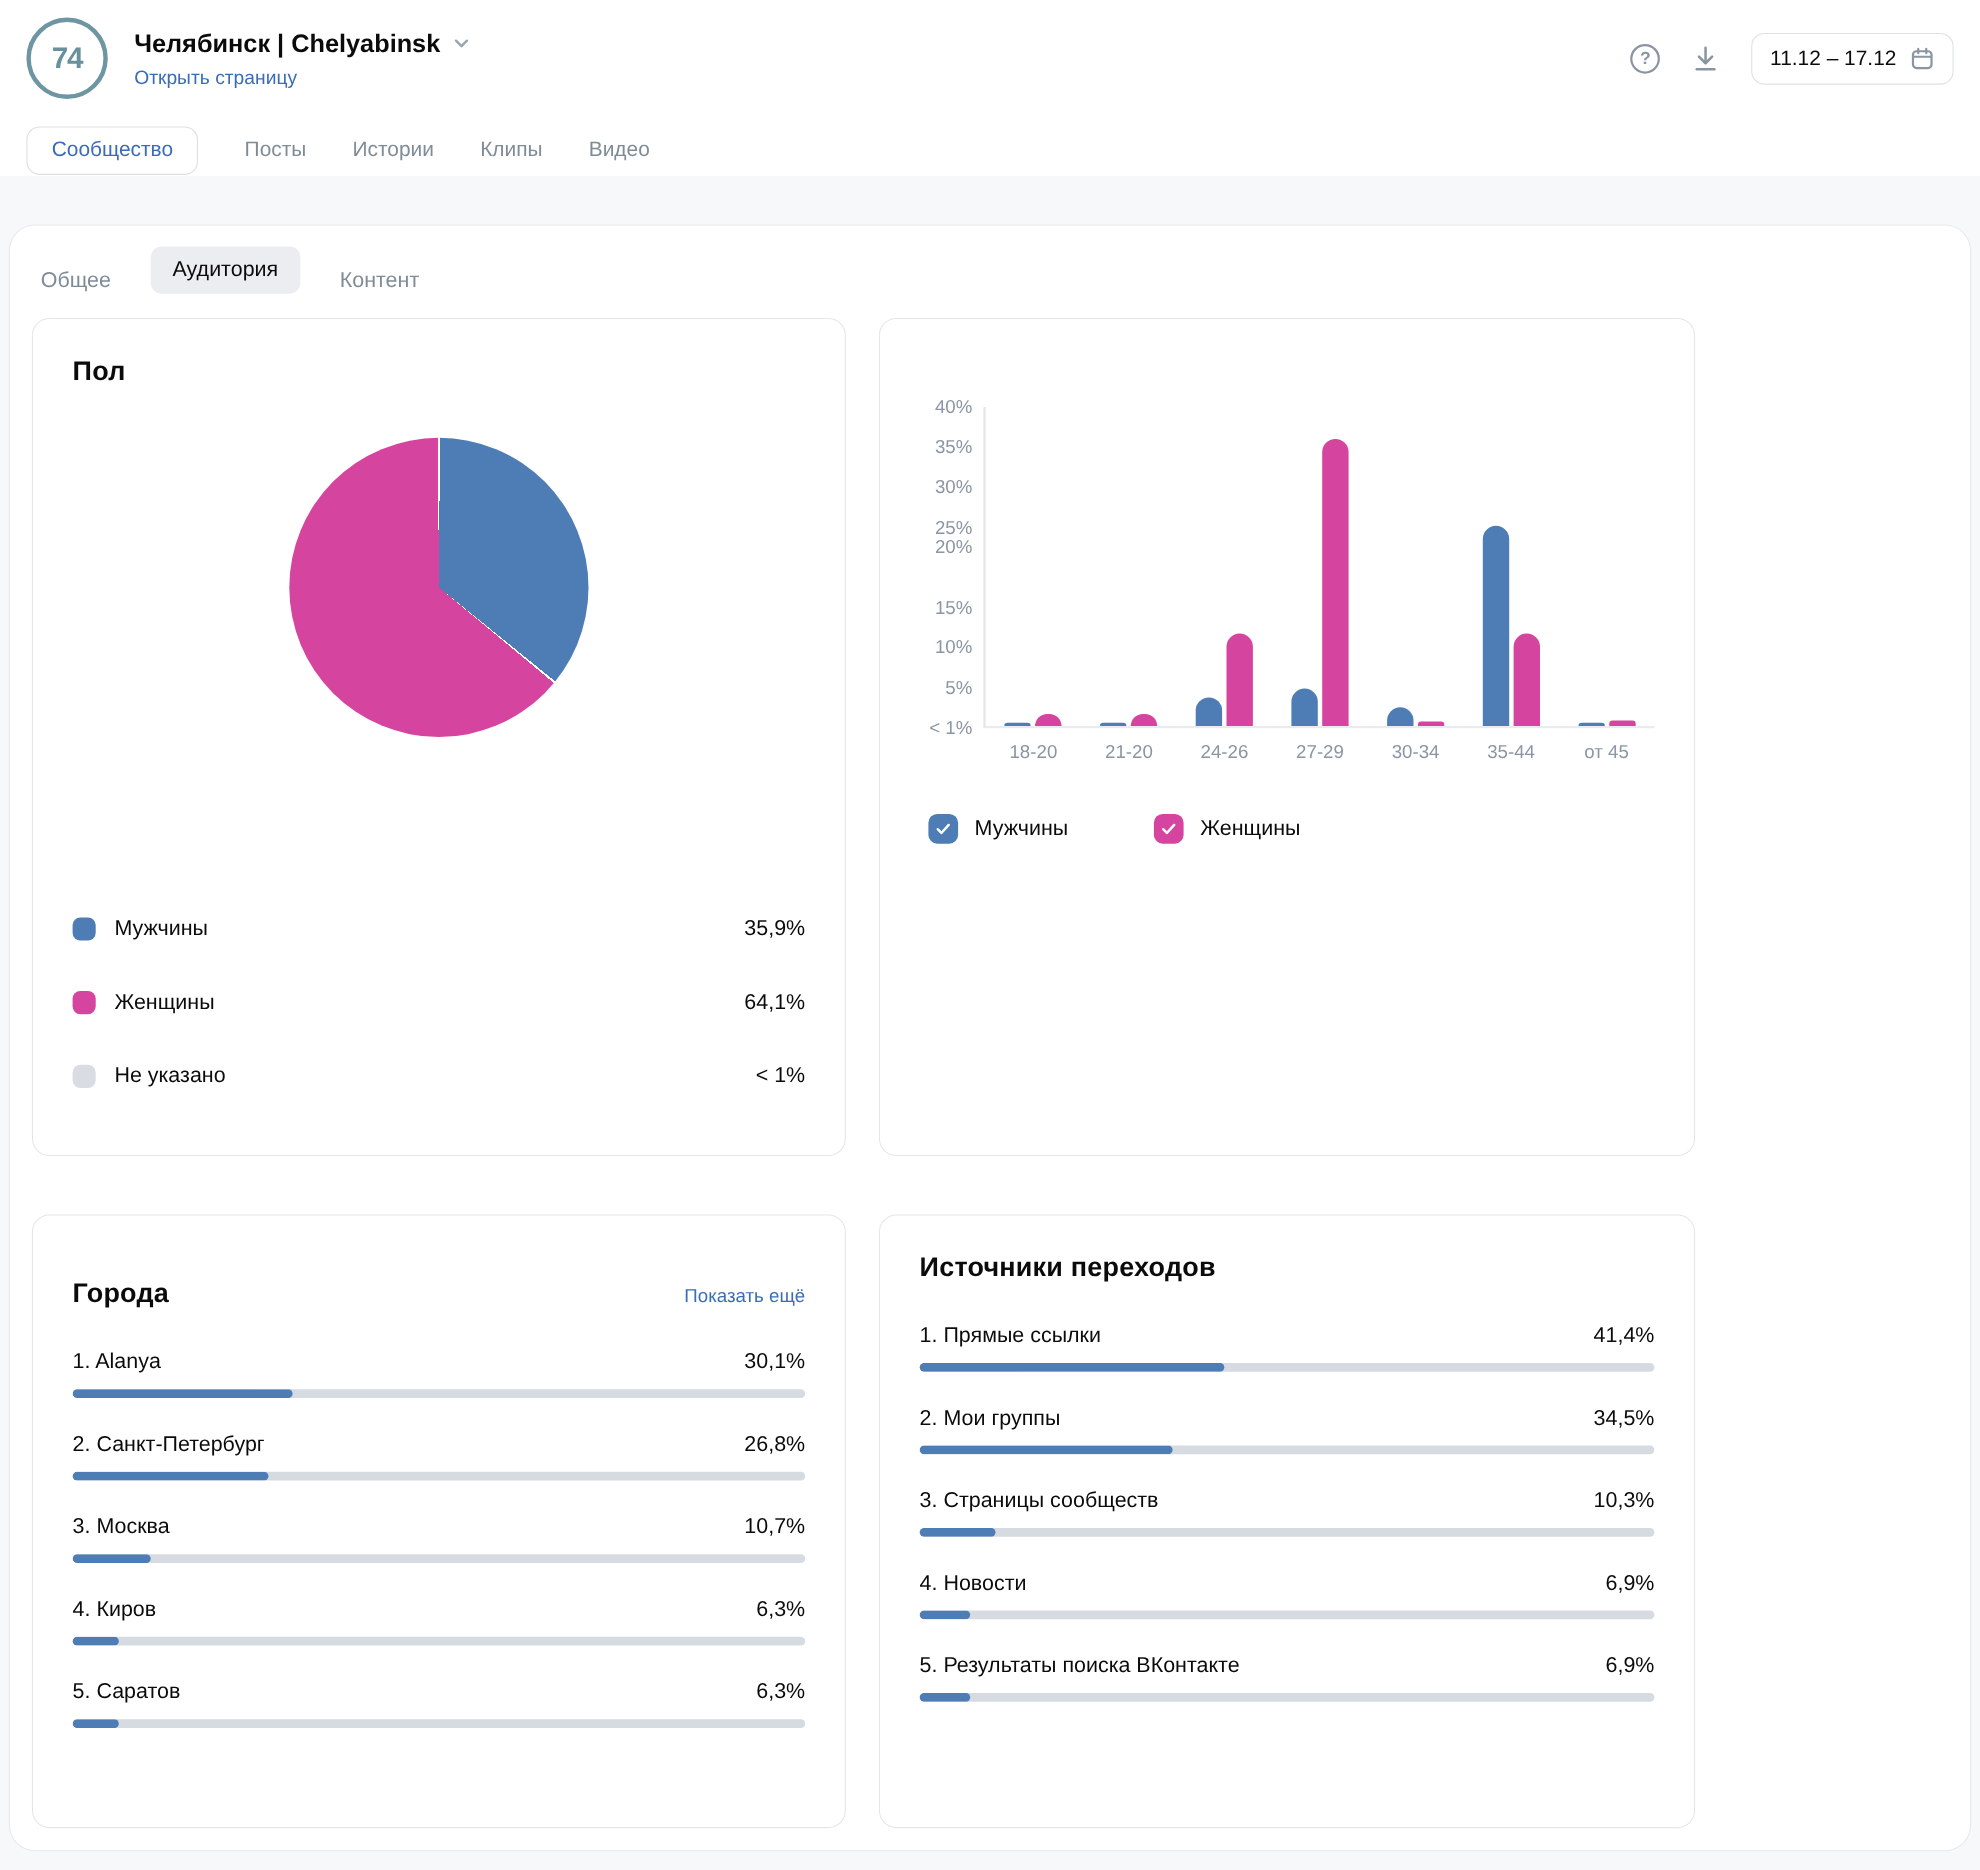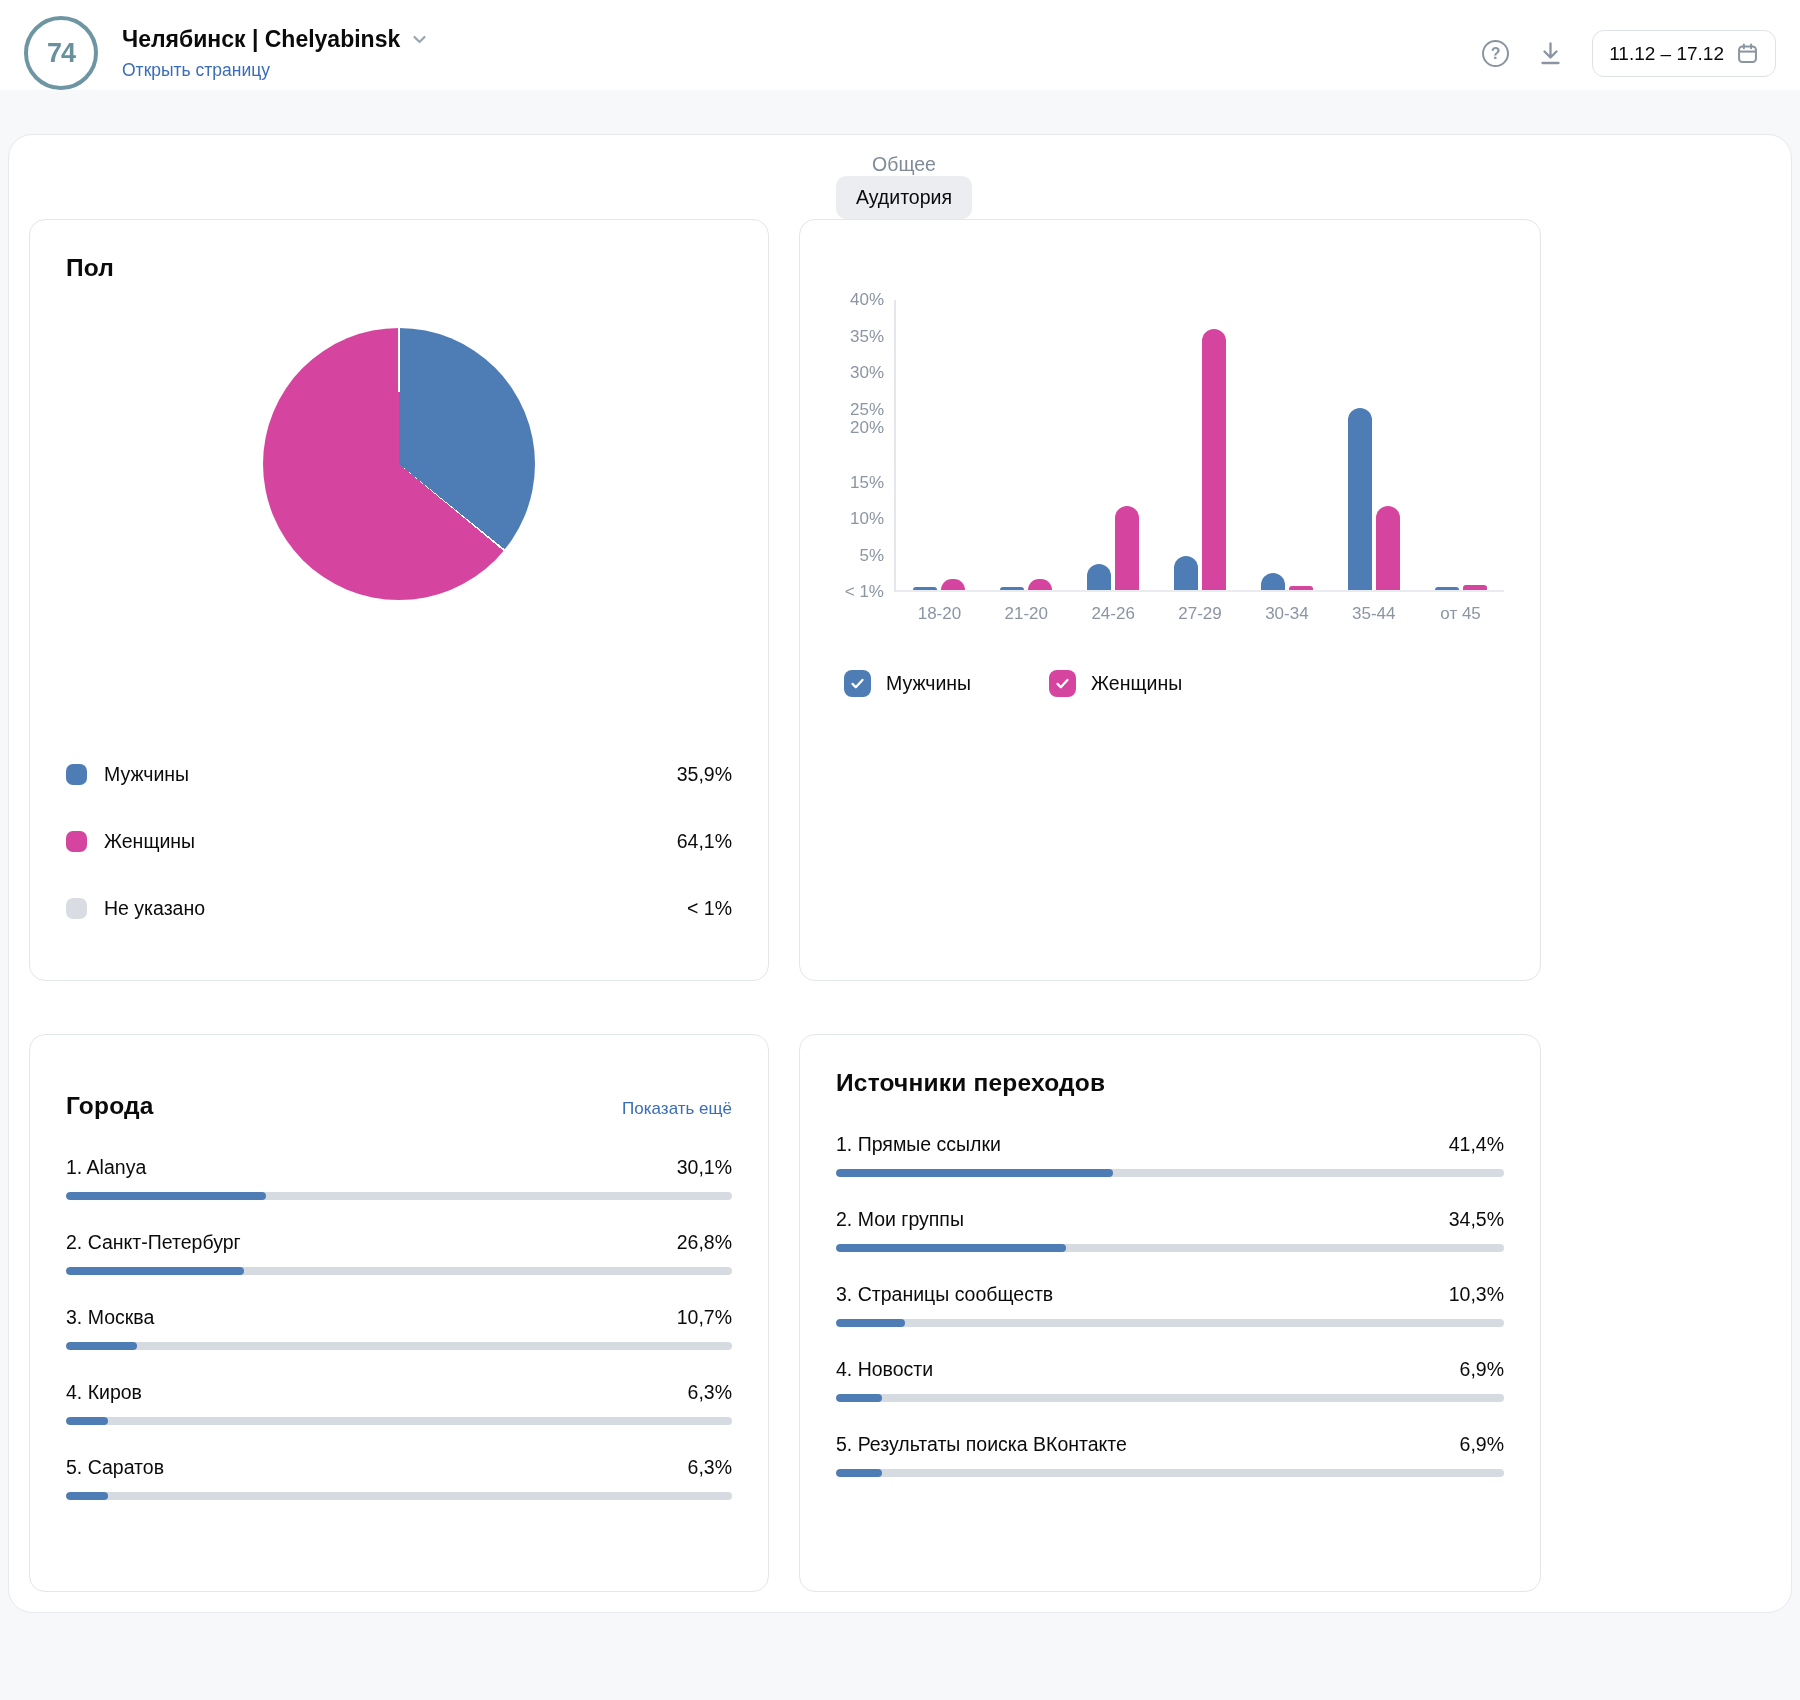--- a/index.html
+++ b/index.html
@@ -41,21 +41,21 @@
   .main-tab.active {
     color:#3a6cb9; background:#fff; border:1px solid #dbe0e5; border-radius:12px;
     padding:10px 22px; font-weight:500;
   }
   
   .main-panel {
     margin:44px 8px 0; background:#fff;
     border:1px solid #e7e9ec; border-radius:24px;
     padding:18px 20px 20px;
   }
-  .sub-tabs { display:flex; align-items:center; margin-left:8px; height:44px;flex-direction:column; }
+  .sub-tabs { display:flex; align-items:flex-end; gap:36px; margin-left:8px; height:44px; }
   .sub-tab { font-size:19.5px; color:#7f8c98; cursor:pointer; }
   .sub-tab.active {
     color:#0b0b0c; background:#ebedf0; border-radius:10px;
     padding:10px 20px; font-weight:500;
   }
   .cards { margin-top:22px; display:grid; grid-template-columns:740px 742px; column-gap:30px; row-gap:53px; }
   .card {
     border:1px solid #e3e6ea; border-radius:16px; background:#fff;
     padding:34px 36px; display:flex; flex-direction:column;
   }
@@ -135,20 +135,27 @@
       <div class="date-pill">
         <span>11.12 – 17.12</span>
         <svg width="23" height="23" viewBox="0 0 24 24">
           <rect x="3.2" y="4.8" width="17.6" height="16" rx="3.4" fill="none" stroke="#8a95a1" stroke-width="2.1"></rect>
           <path d="M3.2 10h17.6" stroke="#8a95a1" stroke-width="2.1"></path>
           <path d="M8.2 2.6v4 M15.8 2.6v4" stroke="#8a95a1" stroke-width="2.1" stroke-linecap="round"></path>
         </svg>
       </div>
     </div>
   </div>
+  <div class="main-tabs">
+    <div class="main-tab active">Сообщество</div>
+    <div class="main-tab">Посты</div>
+    <div class="main-tab">Истории</div>
+    <div class="main-tab">Клипы</div>
+    <div class="main-tab">Видео</div>
+  </div>
 </div>
 
 <div class="main-panel">
   <div class="sub-tabs">
     <div class="sub-tab">Общее</div>
     <div class="sub-tab active">Аудитория</div>
     <div class="sub-tab">Контент</div>
   </div>
 
   <div class="cards">

